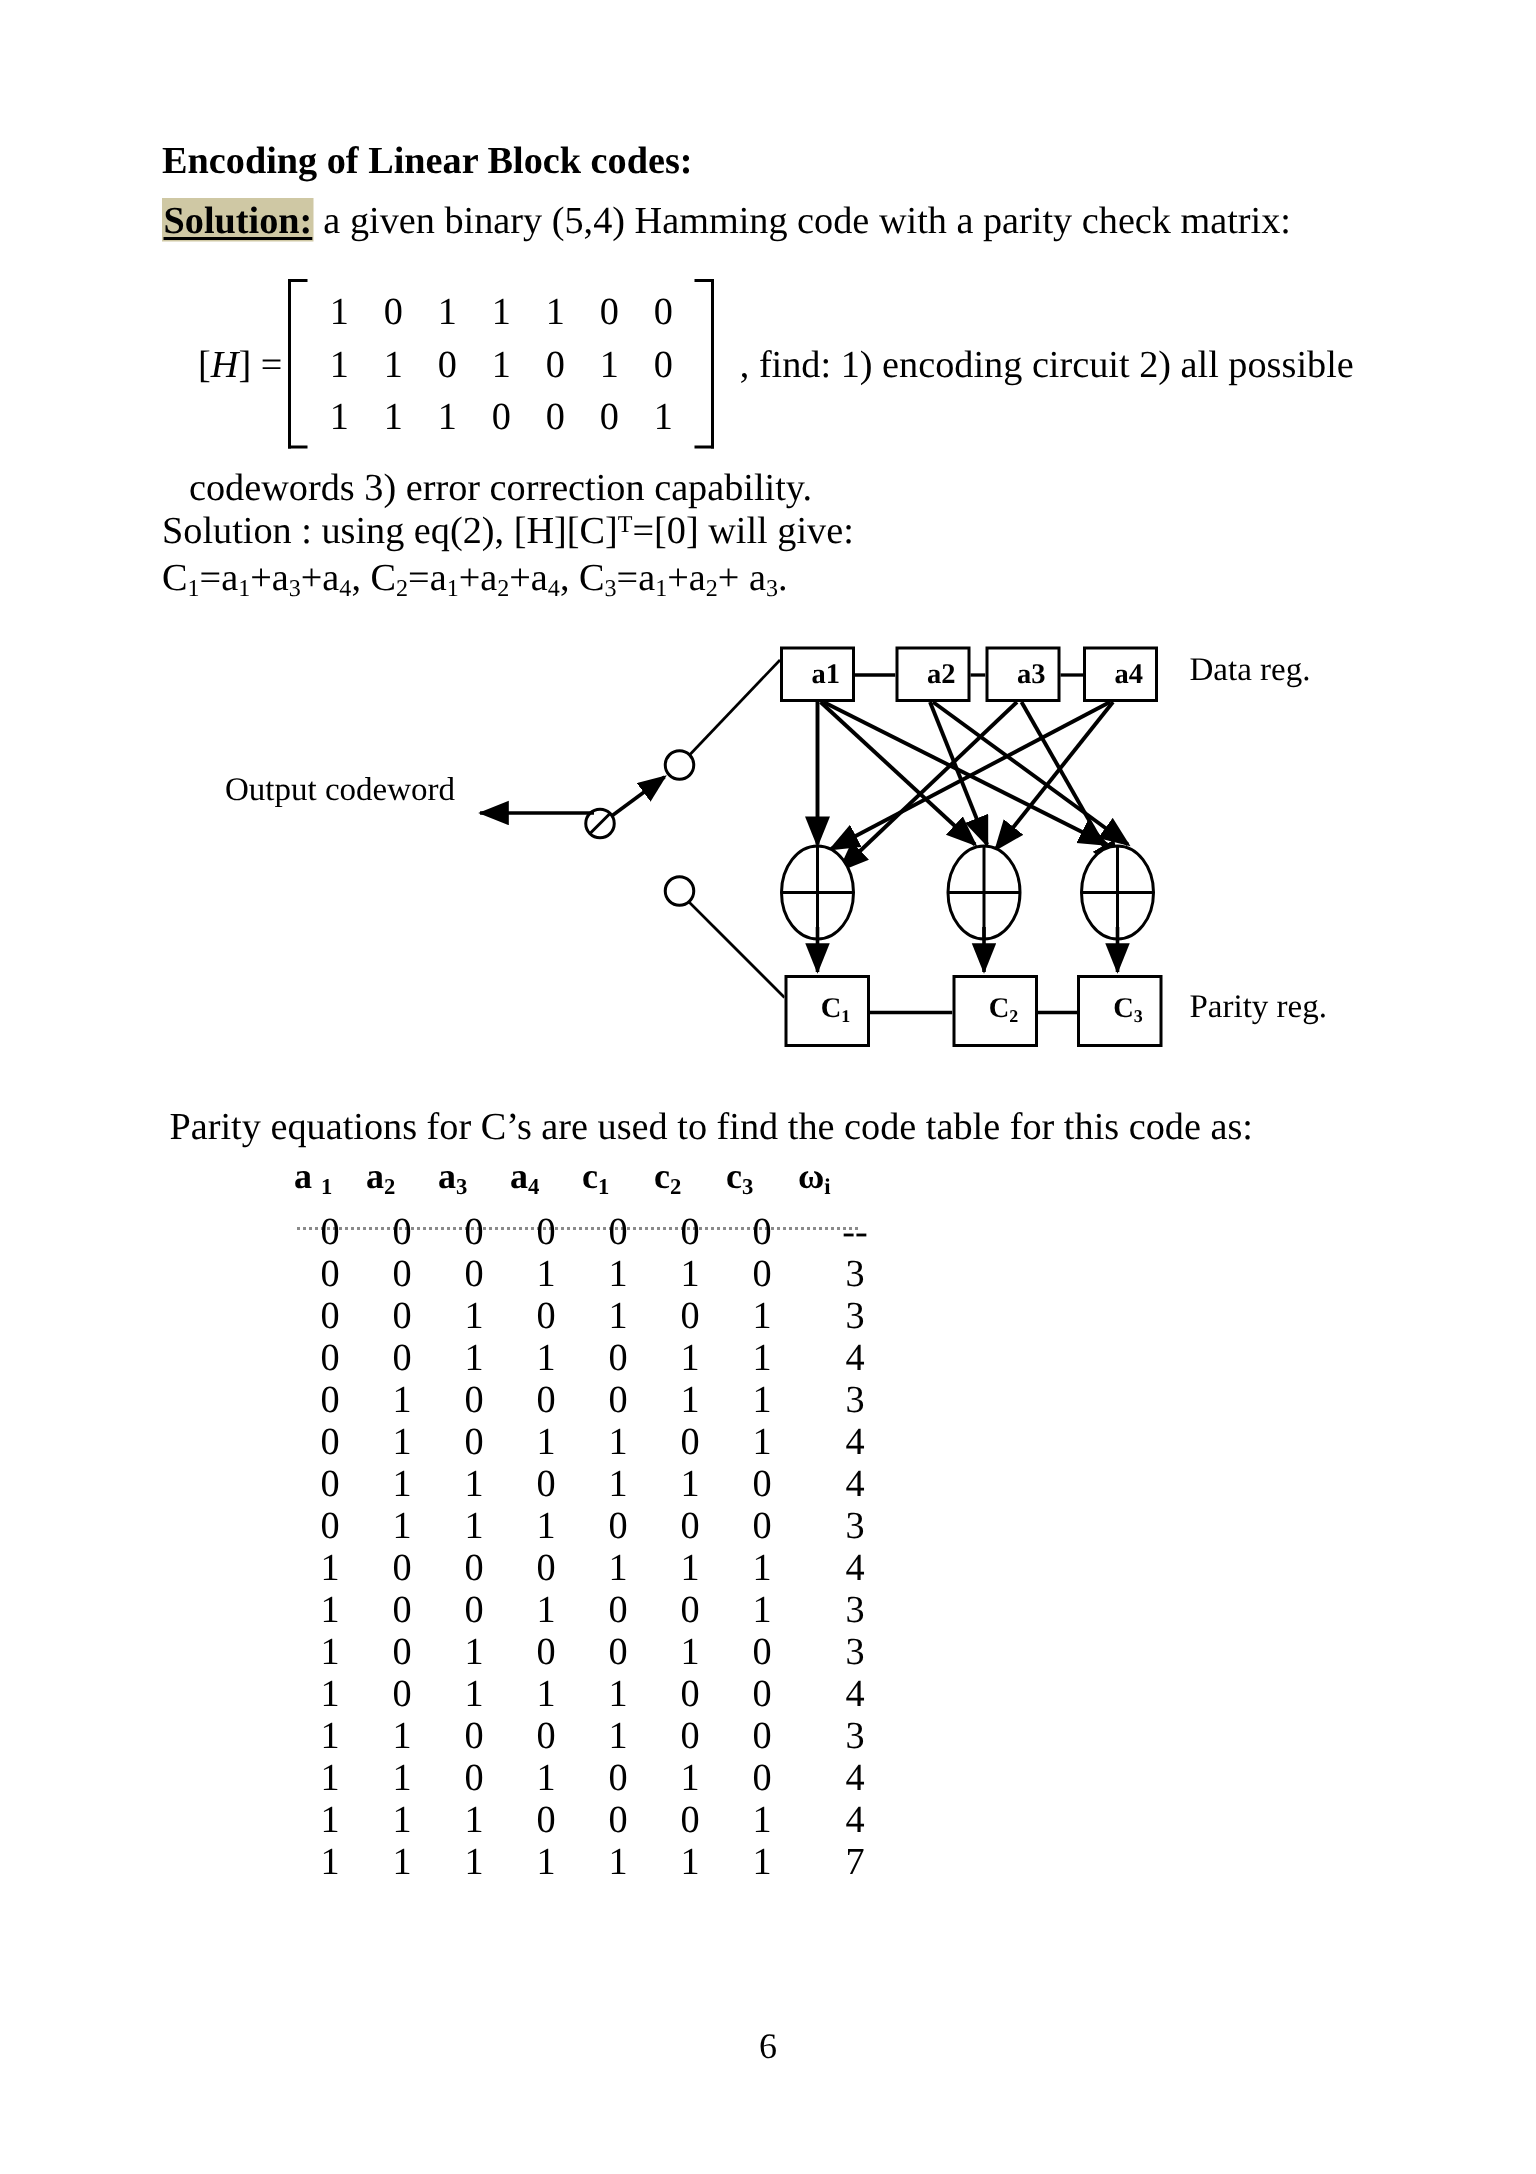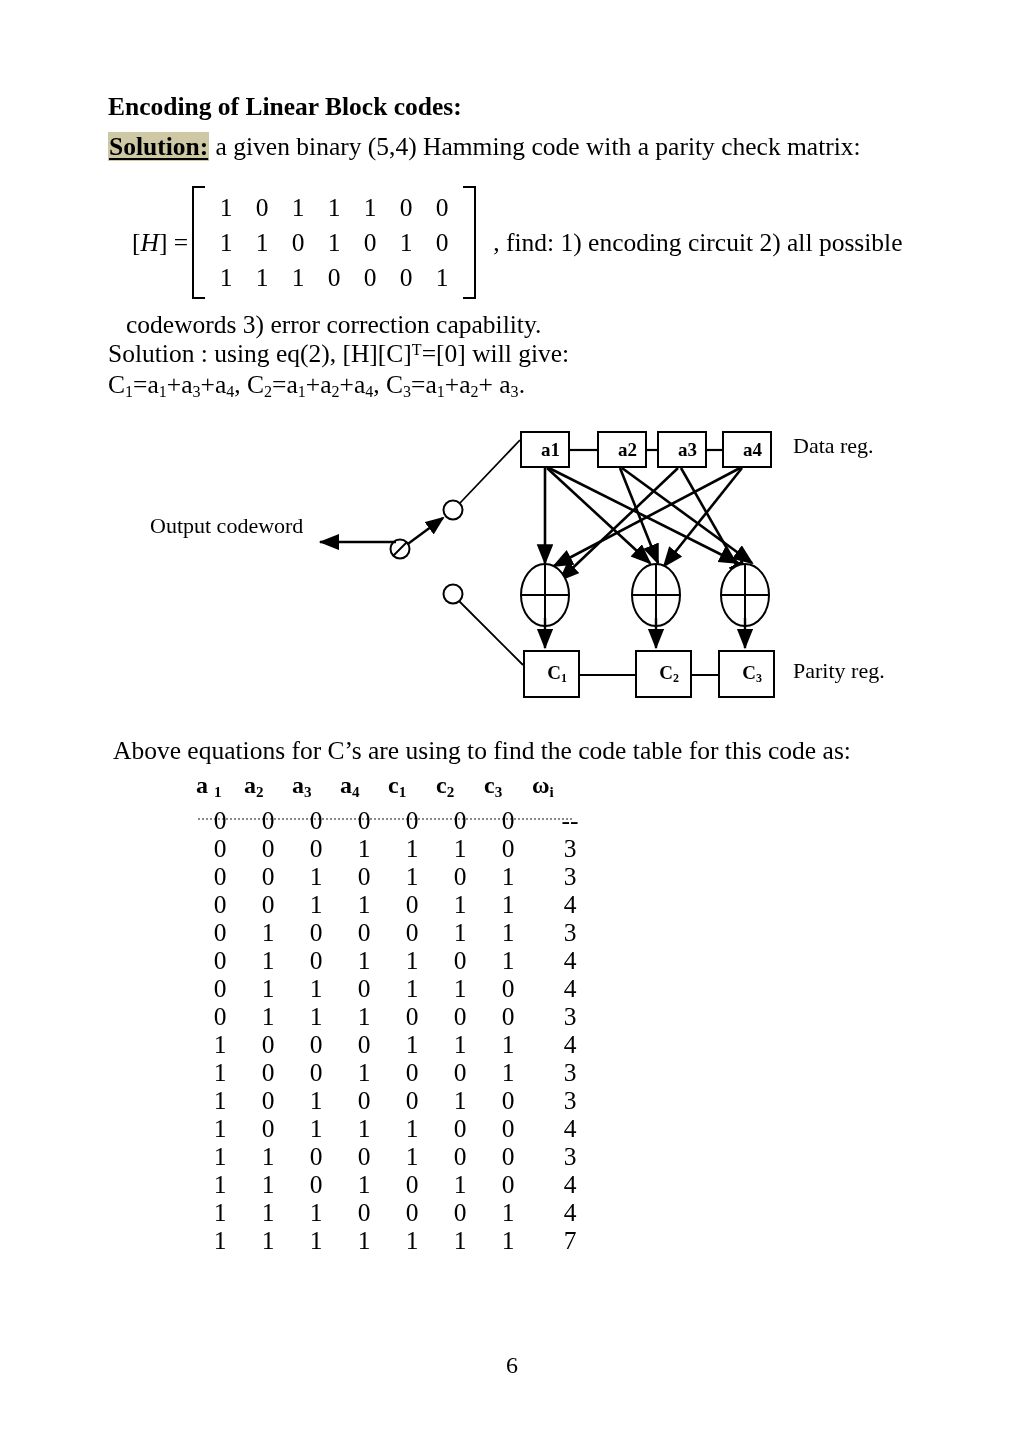--- a/index.html
+++ b/index.html
@@ -322,21 +322,21 @@
     <span>C<sub>2</sub></span>
   </div>
   <div class="reg-box parity" style="left:718px; top:650px;">
     <span>C<sub>3</sub></span>
   </div>
 
   <div class="reg-label" id="label-data">Data reg.</div>
   <div class="reg-label" id="label-parity">Parity reg.</div>
   <div class="reg-label" id="label-output">Output codeword</div>
 
-  <div class="ln" id="table-intro">Above equations for C’s are using to find the code table for this code as:</div>
+  <div class="ln" id="table-intro">Parity equations for C’s are used to find the code table for this code as:</div>
 
   <div id="dotline"></div>
 
   <table id="code-table">
     <thead>
       <tr>
         <th>a&nbsp;<sub>1</sub></th>
         <th>a<sub>2</sub></th>
         <th>a<sub>3</sub></th>
         <th>a<sub>4</sub></th>

